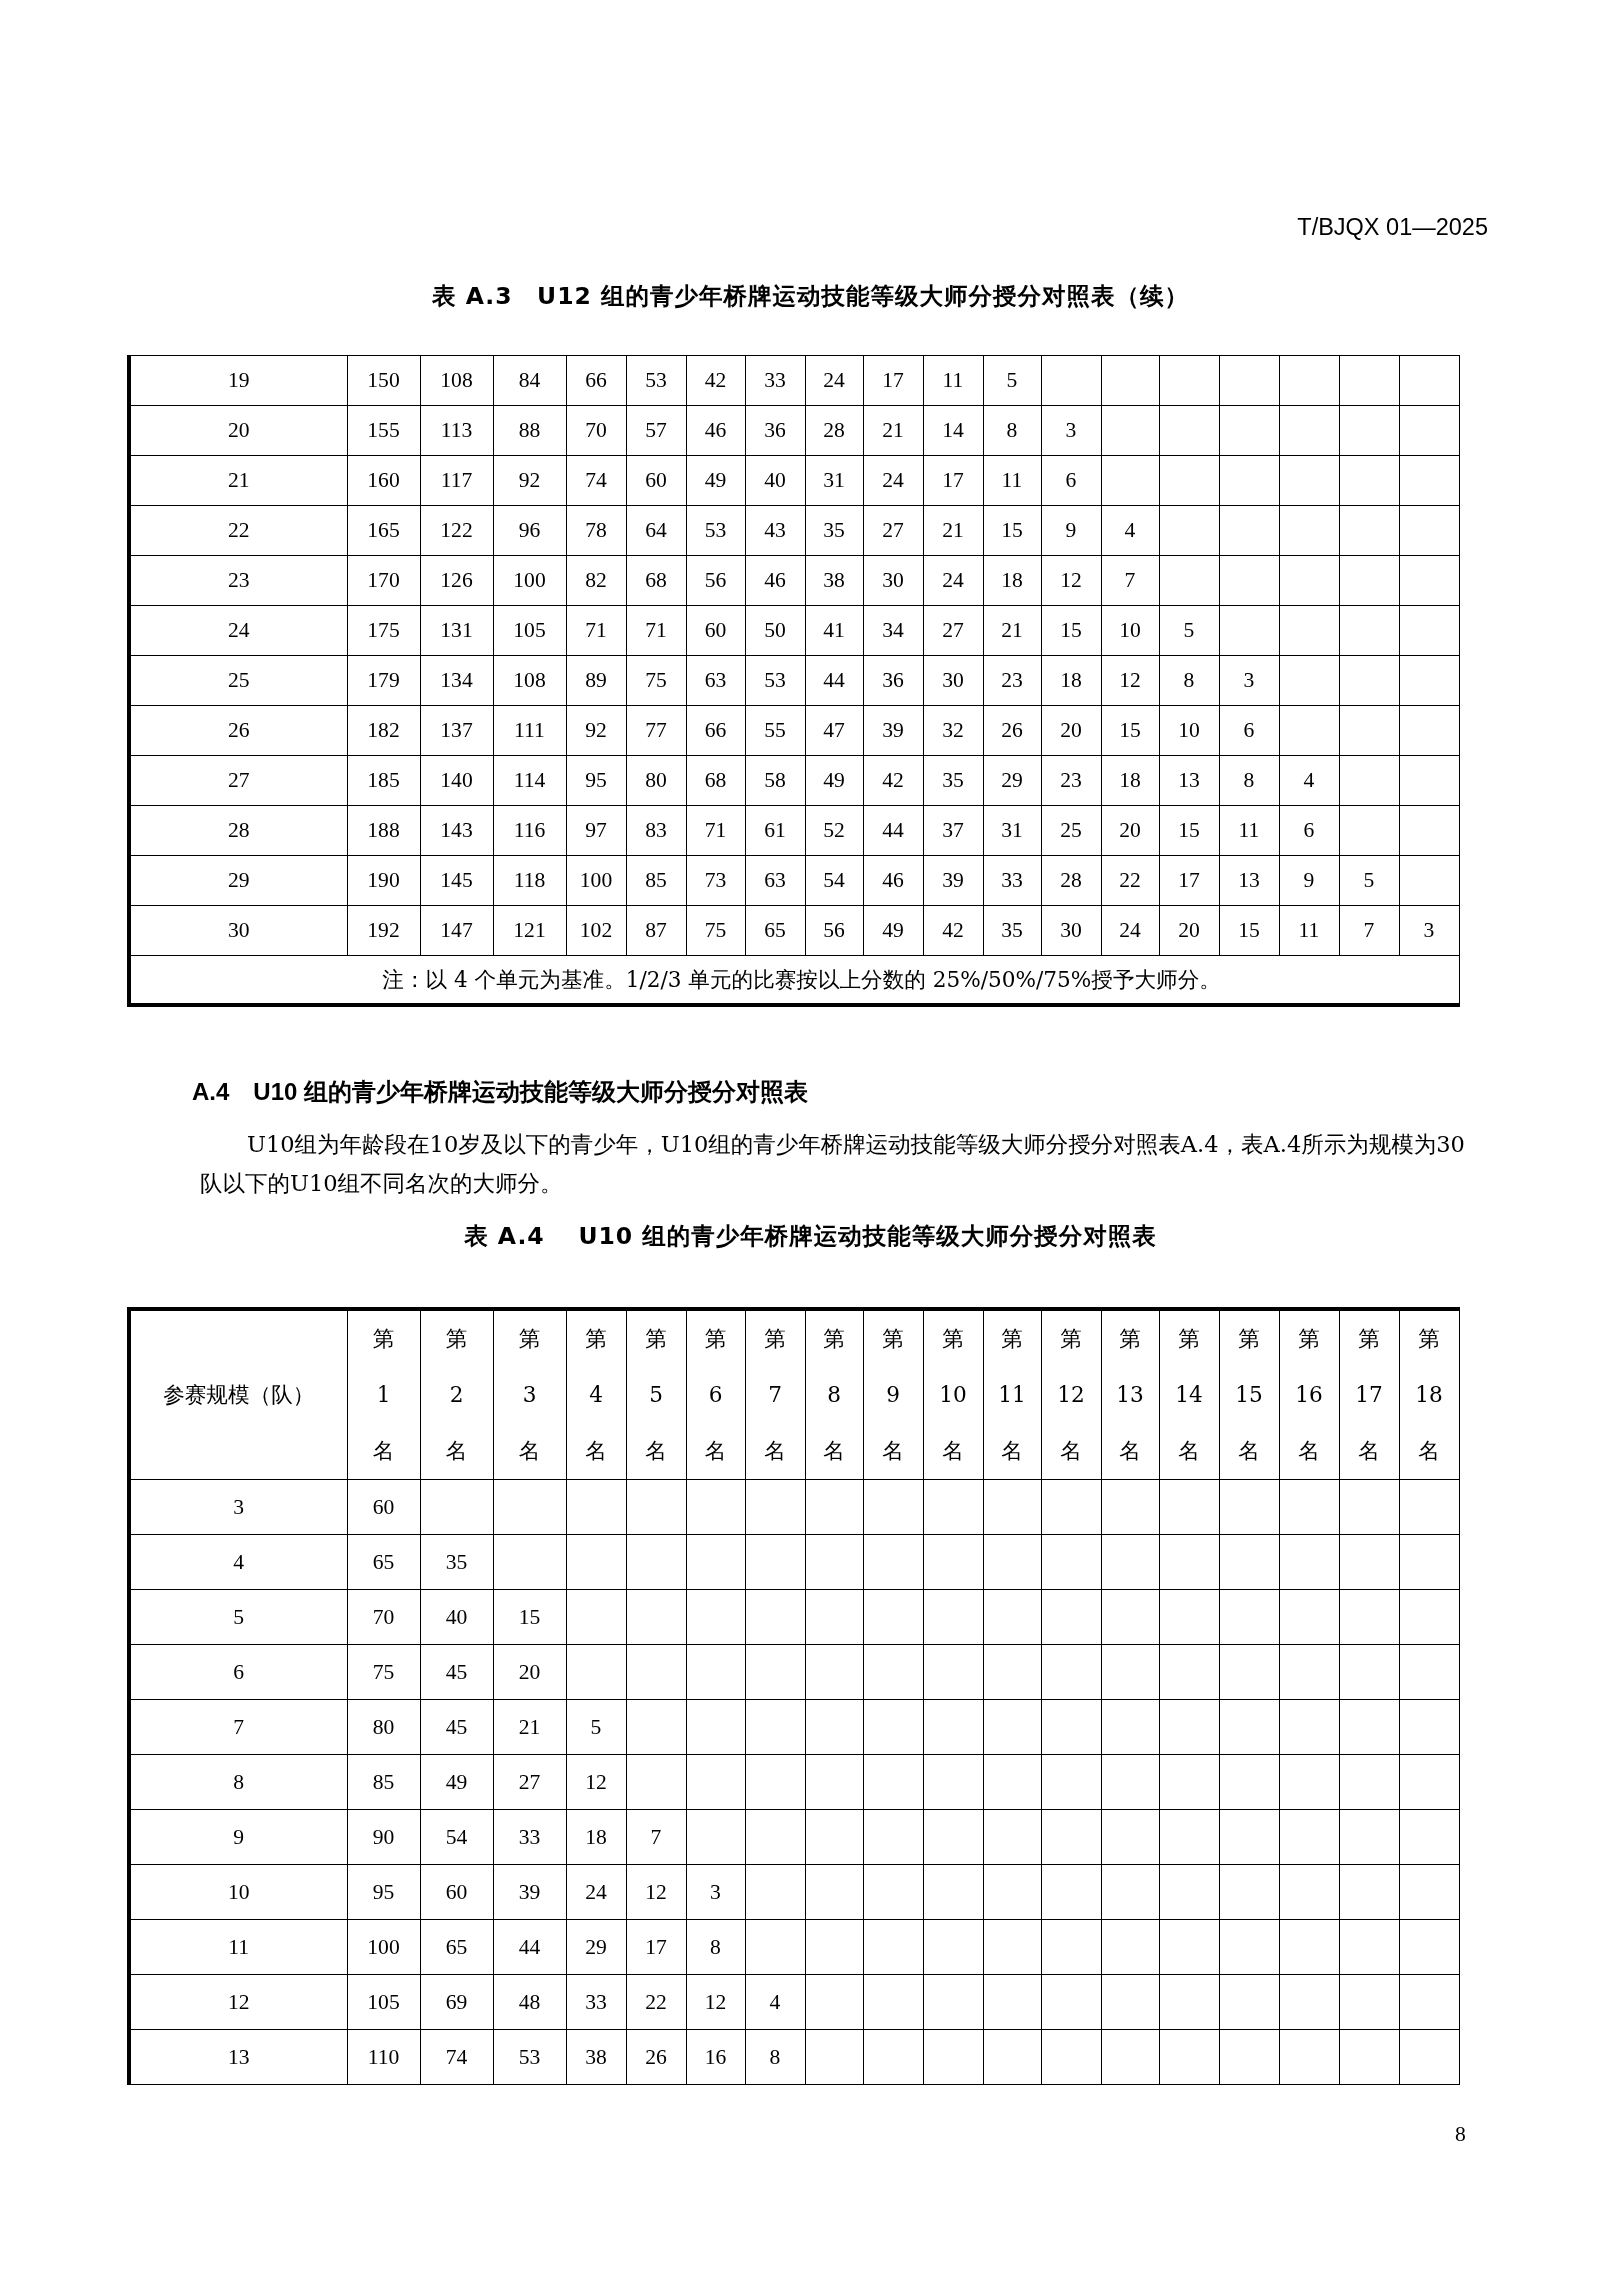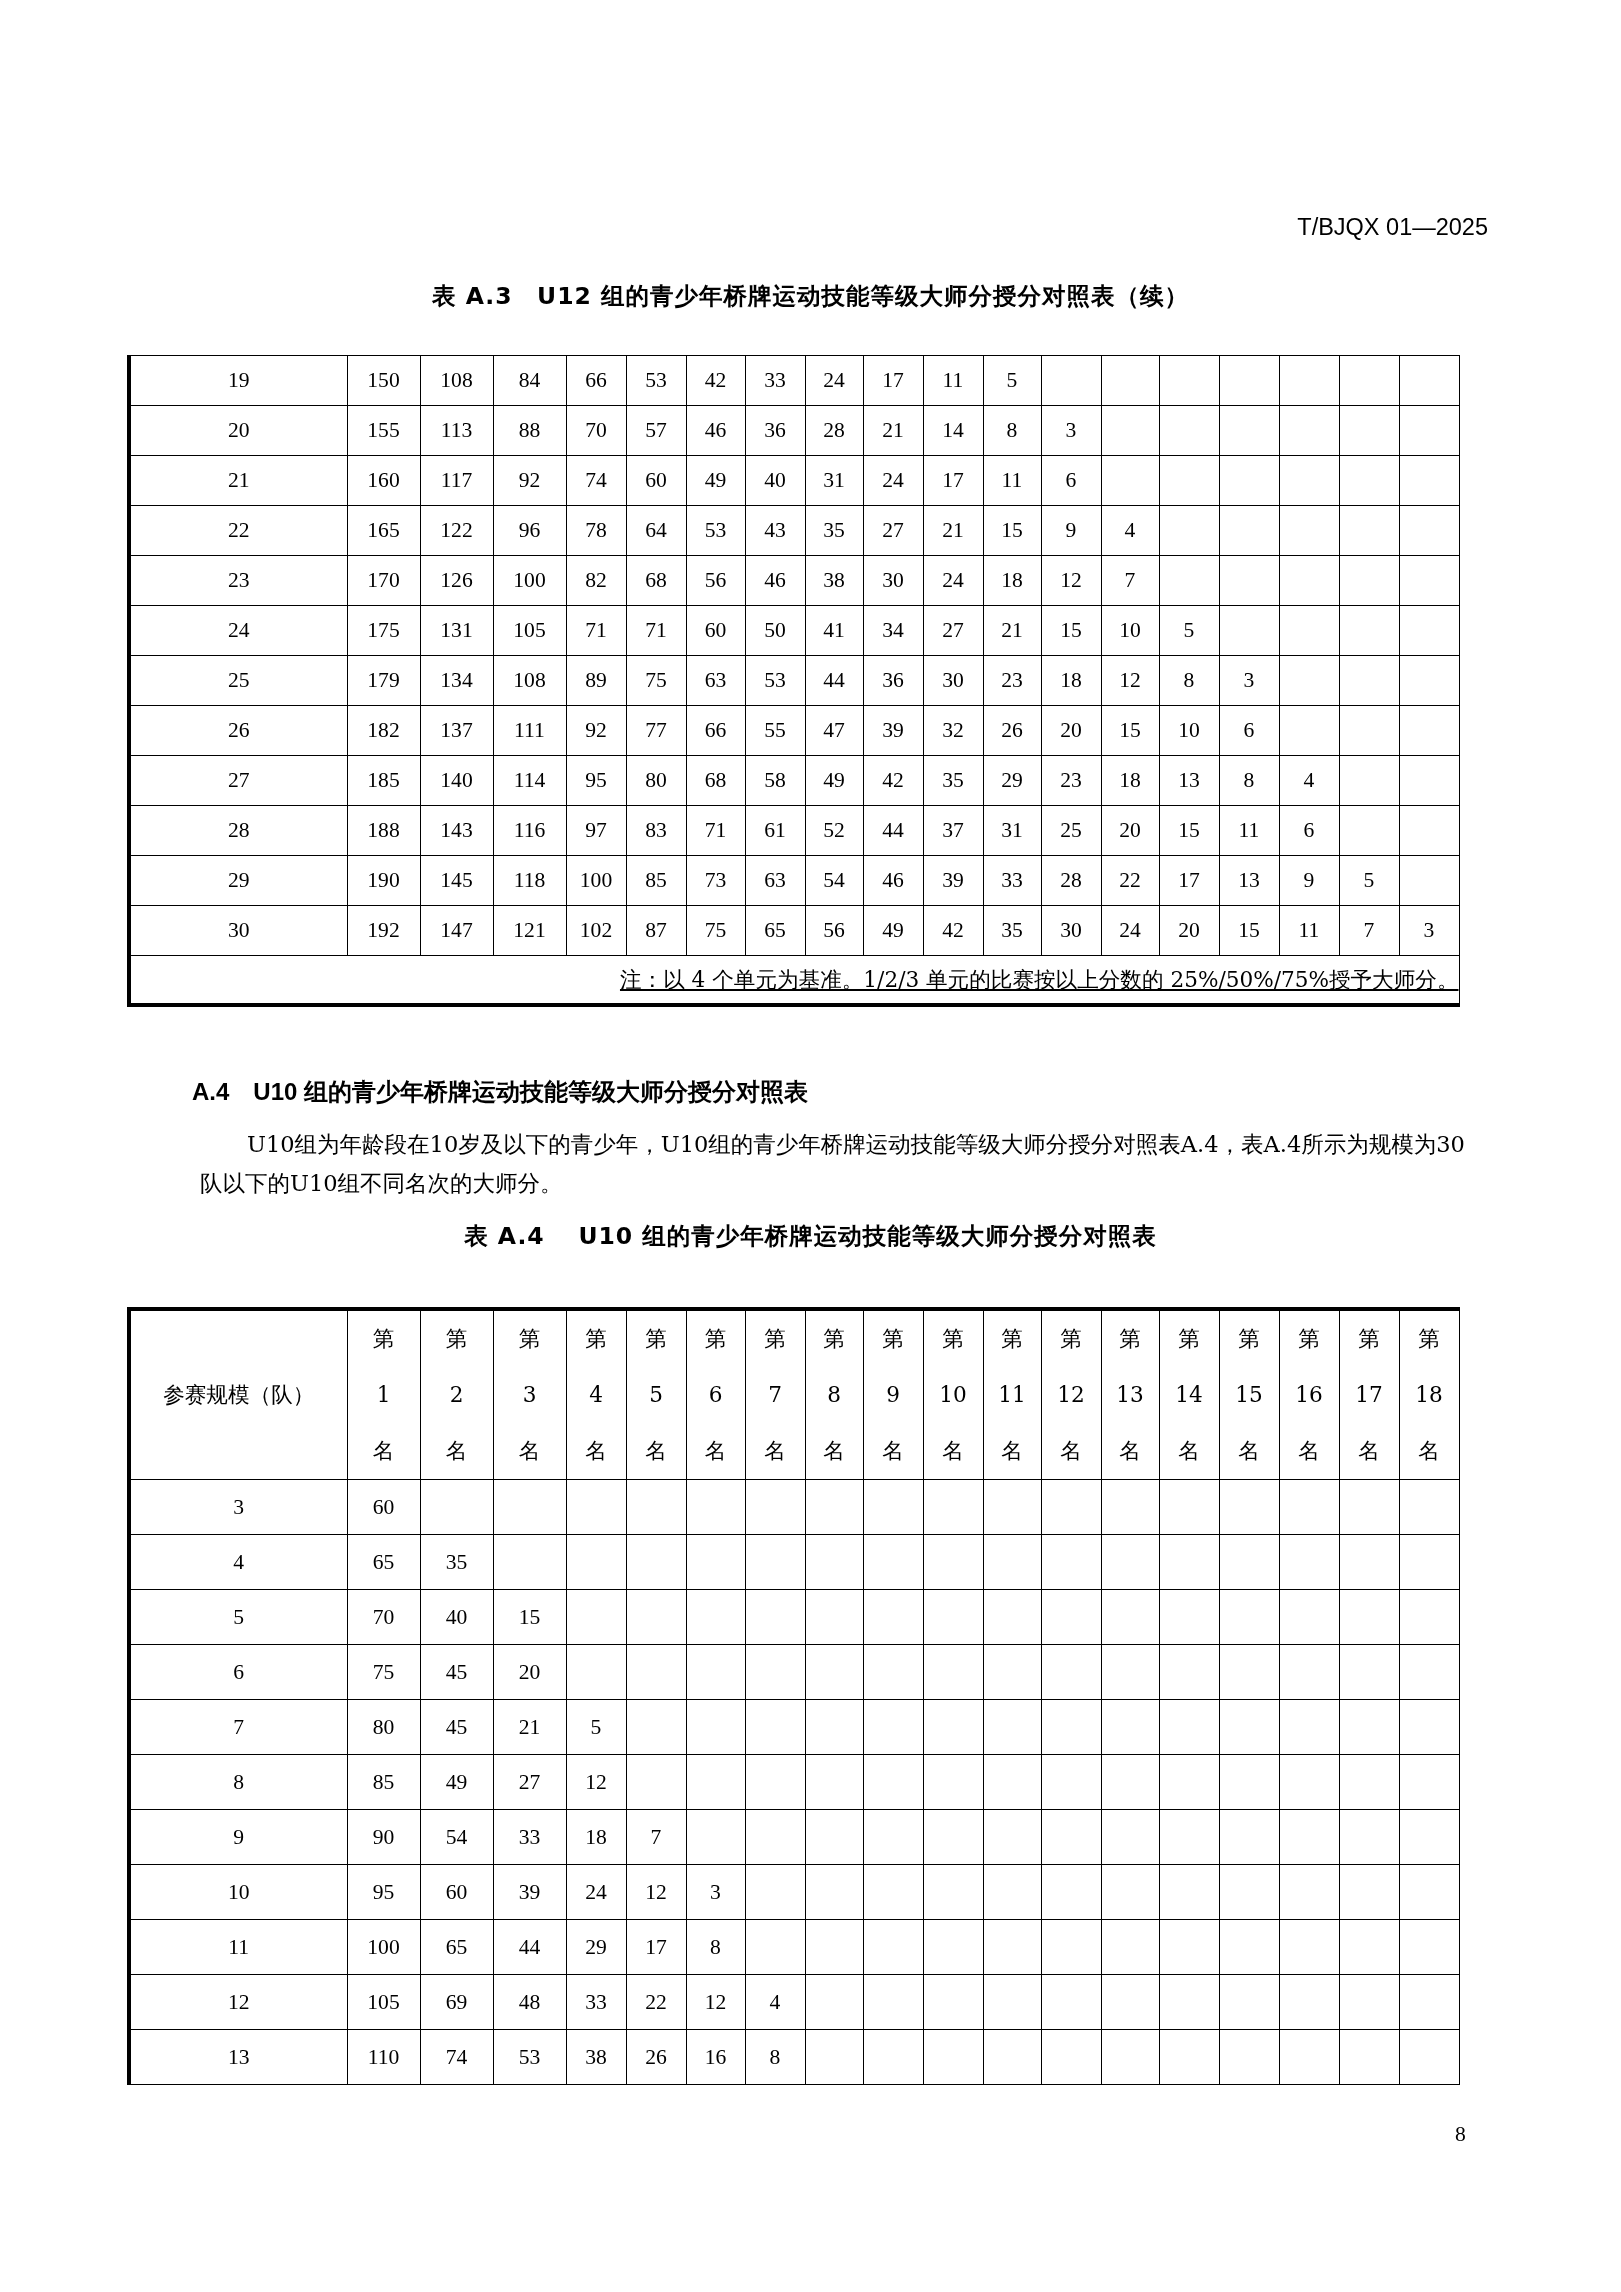--- a/index.html
+++ b/index.html
@@ -6,21 +6,21 @@
   body { width:1621px; height:2293px; position:relative; font-family:"Liberation Serif","DejaVu Serif",serif; color:#000; overflow:hidden; }
   .doc-code { position:absolute; top:214px; right:133px; font-family:"Liberation Sans","DejaVu Sans",sans-serif; font-size:23.5px; }
   .caption { position:absolute; left:0; width:1621px; text-align:center; font-family:"DejaVu Sans","Liberation Sans",sans-serif; font-size:23.5px; font-weight:bold; letter-spacing:1px; }
   .cap1 { top:280px; }
   .cap2 { top:1220px; }
   table.grid { position:absolute; border-collapse:collapse; table-layout:fixed; left:127px; width:1309px; }
   table.grid td { border:1.5px solid #000; text-align:center; vertical-align:middle; font-size:21.6px; padding:0; }
   table.grid td.first { border-left:4.9px solid #000; }
   #t1 { top:355px; }
   #t1 tr.row td { height:49px; }
-  #t1 td.note { text-align:right; padding-left:13.7px; height:47px; font-size:21.6px; border-left:4.9px solid #000; border-bottom:4.9px solid #000; font-family:"DejaVu Serif","Liberation Serif",serif;text-decoration:underline; }
+  #t1 td.note { text-align:center; padding-left:13.7px; height:47px; font-size:21.6px; border-left:4.9px solid #000; border-bottom:4.9px solid #000; font-family:"DejaVu Serif","Liberation Serif",serif; }
   #t2 { top:1307px; border-top:4.9px solid #000; }
   #t2 tr.head td { height:167px; font-size:21.6px; line-height:56px; font-family:"DejaVu Serif","Liberation Serif",serif; }
   #t2 tr.row td { height:54px; }
   #t2 tr.row:last-child td { border-bottom:1.5px solid #000; }
   .section-title { position:absolute; left:192px; top:1076px; font-family:Liberation Sans, sans-serif; font-size:24px; font-weight:bold; }
   .para { position:absolute; left:192px; width:1274px; font-size:22.5px; line-height:39px; font-family:"DejaVu Serif","Liberation Serif",serif; }
   .p1 { top:1125px; text-indent:47px;margin-left:8px; }
   .page-no { position:absolute; top:2122px; left:1455px; font-size:21.6px; }
 </style>
 </head>

